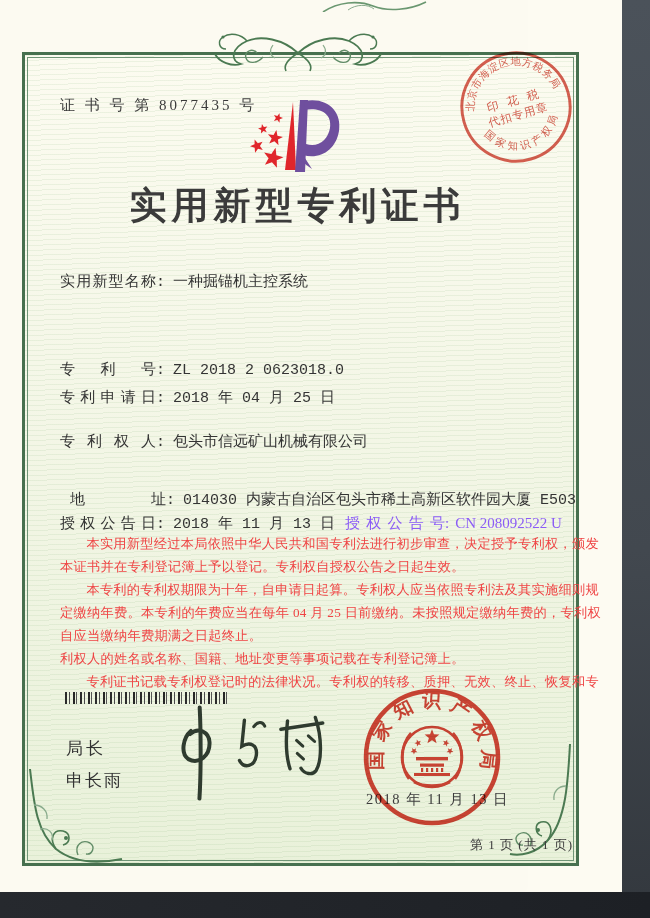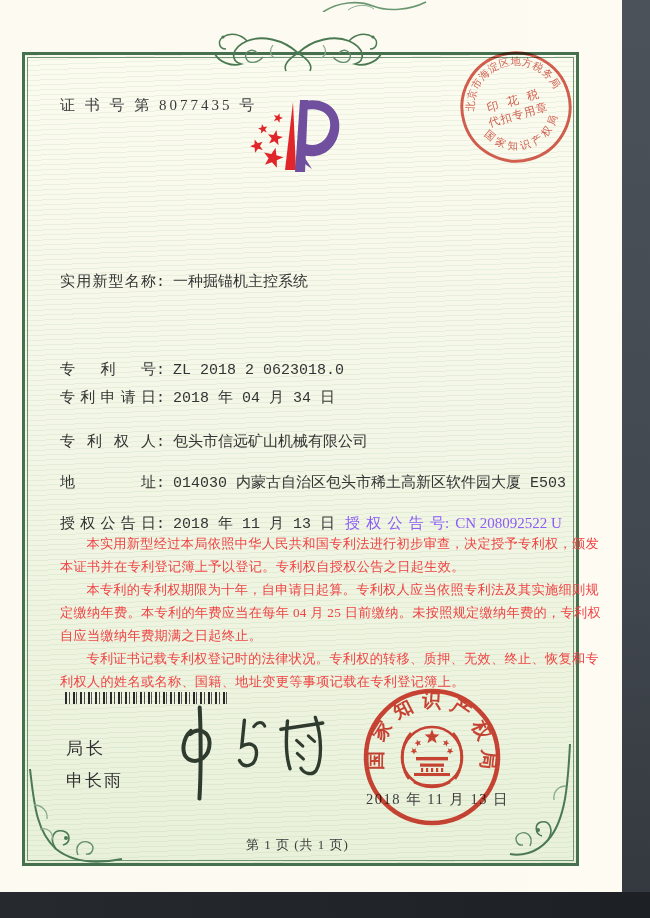--- a/index.html
+++ b/index.html
@@ -39,21 +39,21 @@
       #4a4a4a 4px 5px, rgba(0,0,0,0) 5px 8px,
       #262626 8px 10px, rgba(0,0,0,0) 10px 11px,
       #565656 11px 12px, rgba(0,0,0,0) 12px 15px);}
   .officer-title{left:66px;top:737px;font-size:17px;letter-spacing:3px;color:#333;text-align:right;}
   .officer-name{left:66px;top:769px;font-size:17px;letter-spacing:2px;color:#333;}
   .sig{position:absolute;left:158px;top:698px;transform:rotate(-3deg);}
   .seal{position:absolute;left:362px;top:687px;mix-blend-mode:multiply;opacity:.95;}
   .seal-date{left:366px;top:790px;font-size:14.5px;letter-spacing:1.5px;color:#3c3c3c;z-index:0;}
   .tax{position:absolute;left:457px;top:48px;transform:rotate(-16deg);opacity:.88;
        mix-blend-mode:multiply;}
-  .footer{left:22px;top:836px;width:551px;text-align:center;font-size:13px;
+  .footer{left:22px;top:836px;width:551px;text-align:right;font-size:13px;
           letter-spacing:1px;color:#3d3d3d;}
   .orn{position:absolute;}
   svg text{font-family:"Liberation Serif","DejaVu Serif",serif;}
 </style>
 </head>
 <body>
 
 <div class="stage">
 
   <div class="page">
@@ -107,51 +107,52 @@
       <use href="#star-a" transform="translate(15,41) scale(0.5) rotate(-12)"></use>
       <use href="#star-a" transform="translate(27,50) scale(0.8) rotate(10)"></use>
       <use href="#star-a" transform="translate(9,58) scale(0.7) rotate(-20)"></use>
       <use href="#star-a" transform="translate(25,70) scale(1.05) rotate(14)"></use>
       <polygon points="45,14 37,82 48,82" fill="#e0262b"></polygon>
       <polygon points="52,12 60,12 57,84 47,84" fill="#6f4f9e"></polygon>
       <path d="M57,13 C80,9 94,24 91,43 C88,62 72,72 55,67 L58,56 C70,60 80,52 82,40 C84,26 73,19 56,22 Z" fill="#6f4f9e"></path>
       <polygon points="55,67 64,81 50,71" fill="#6f4f9e"></polygon>
     </svg>
 
+    <div class="txt title">实用新型专利证书</div>
 
     <div class="row" style="top:272px;">
       <span class="lab">实用新型名称</span><span class="col">:</span><span>一种掘锚机主控系统</span>
     </div>
     <div class="row" style="top:360px;">
       <span class="lab">专利号</span><span class="col">:</span><span>ZL 2018 2 0623018.0</span>
     </div>
     <div class="row" style="top:388px;">
-      <span class="lab">专利申请日</span><span class="col">:</span><span>2018 年 04 月 34 日</span>
+      <span class="lab">专利申请日</span><span class="col">:</span><span>2018 年 04 月 25 日</span>
     </div>
     <div class="row" style="top:432px;">
       <span class="lab">专利权人</span><span class="col">:</span><span>包头市信远矿山机械有限公司</span>
     </div>
-    <div class="row" style="top:473px;">
+    <div class="row" style="top:490px;margin-left:10px;">
       <span class="lab">地址</span><span class="col">:</span><span>014030 内蒙古自治区包头市稀土高新区软件园大厦 E503</span>
     </div>
     <div class="row" style="top:514px;">
       <span class="lab">授权公告日</span><span class="col">:</span><span>2018 年 11 月 13 日</span>
     </div>
     <div class="grant">
       <span class="lab">授权公告号</span><span class="col">:</span><span>CN 208092522 U</span>
     </div>
 
     <div class="body-block">
       <div class="ln ind">本实用新型经过本局依照中华人民共和国专利法进行初步审查，决定授予专利权，颁发</div>
       <div class="ln">本证书并在专利登记簿上予以登记。专利权自授权公告之日起生效。</div>
       <div class="ln ind">本专利的专利权期限为十年，自申请日起算。专利权人应当依照专利法及其实施细则规</div>
       <div class="ln">定缴纳年费。本专利的年费应当在每年 04 月 25 日前缴纳。未按照规定缴纳年费的，专利权</div>
       <div class="ln">自应当缴纳年费期满之日起终止。</div>
+      <div class="ln">利权人的姓名或名称、国籍、地址变更等事项记载在专利登记簿上。</div>
       <div class="ln ind">专利证书记载专利权登记时的法律状况。专利权的转移、质押、无效、终止、恢复和专</div>
-      <div class="ln">利权人的姓名或名称、国籍、地址变更等事项记载在专利登记簿上。</div>
     </div>
 
     <div class="barcode"></div>
 
     <div class="txt officer-title">局长</div>
     <div class="txt officer-name">申长雨</div>
 
     <svg class="sig" width="180" height="105" viewBox="0 0 180 105">
       <g stroke="#2f3b2f" stroke-width="4" fill="none" stroke-linecap="round">
         <path d="M34,30 C26,36 22,52 30,58 C40,64 52,56 52,42 C52,32 42,26 33,33"></path>

